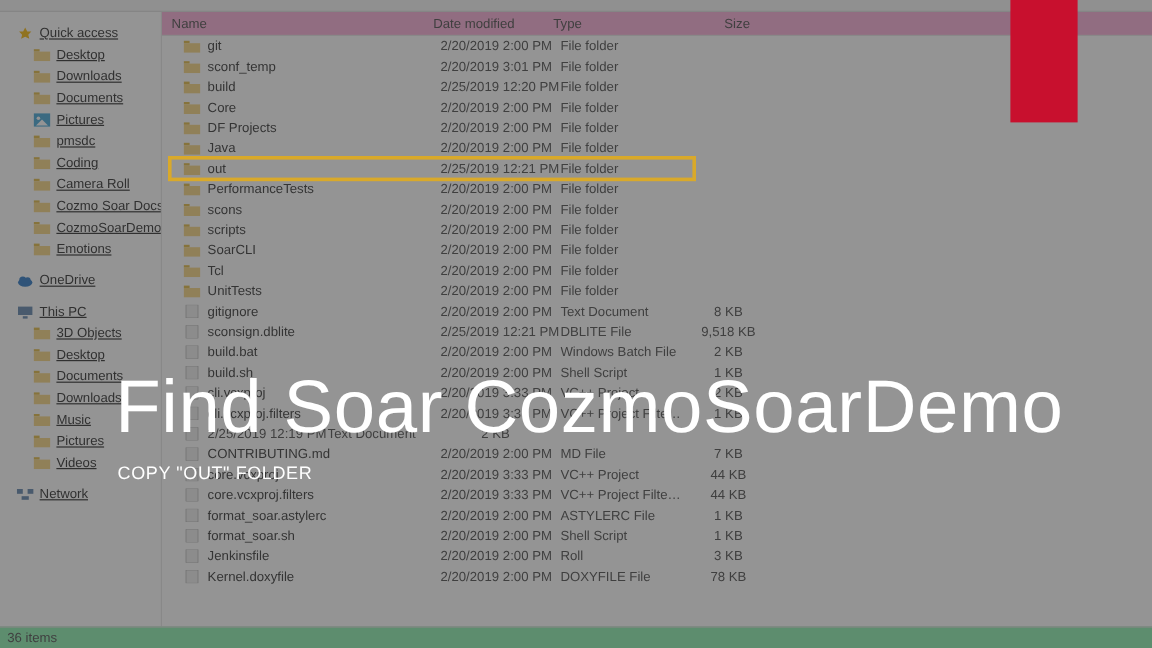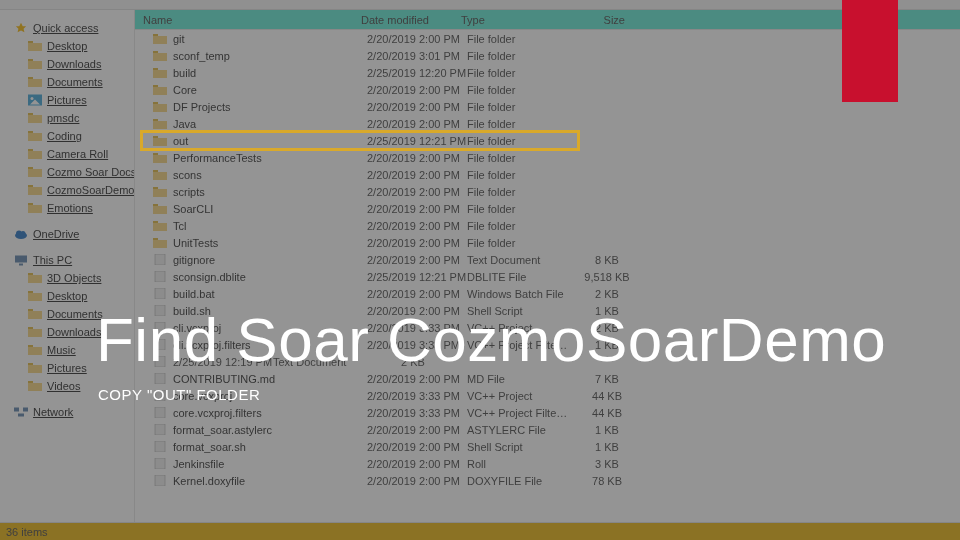--- a/index.html
+++ b/index.html
@@ -65,21 +65,21 @@
     flex-shrink: 0;
   }
   .nav-sep { height: 8px; }
 
   
   .col-headers {
     position: absolute; left: 135px; right: 0; top: 10px;
     height: 20px; border-bottom: 1px solid #e5e5e5;
     display: flex; align-items: center;
     font-size: 11px; color: #444;
-    background:#5eead4;
+    background:#f9a8d4;
   }
   .col-headers .col { padding-left: 8px; }
   .col-name { flex: 0 0 218px; }
   .col-date { flex: 0 0 100px; }
   .col-type { flex: 0 0 108px; }
   .col-size { flex: 0 0 76px; text-align: right; padding-right: 12px; }
 
   
   .file-list {
     position: absolute; left: 135px; right: 0; top: 30px; bottom: 18px;
@@ -104,21 +104,21 @@
     left: 140px; width: 440px;
     border: 3px solid #d9a92a;
     height: 21px;
     z-index: 65;
     pointer-events:none;
   }
 
   
   .status-bar {
     position: absolute; left:0; right:0; bottom:0;
-    height: 18px; background:#eab308; border-top:1px solid #e0e0e0;
+    height: 18px; background:#86efac; border-top:1px solid #e0e0e0;
     font-size: 11px; color:#444;
     display:flex; align-items:center; padding-left:6px;
   }
 
   
   .folder-svg { width:14px; height:11px; }
   .folder-svg rect.tab { fill:#e0b63a; }
   .folder-svg rect.body { fill:#f7d37a; }
   .doc-svg rect { fill:#eee; stroke:#999; stroke-width:0.5; }
 </style>

